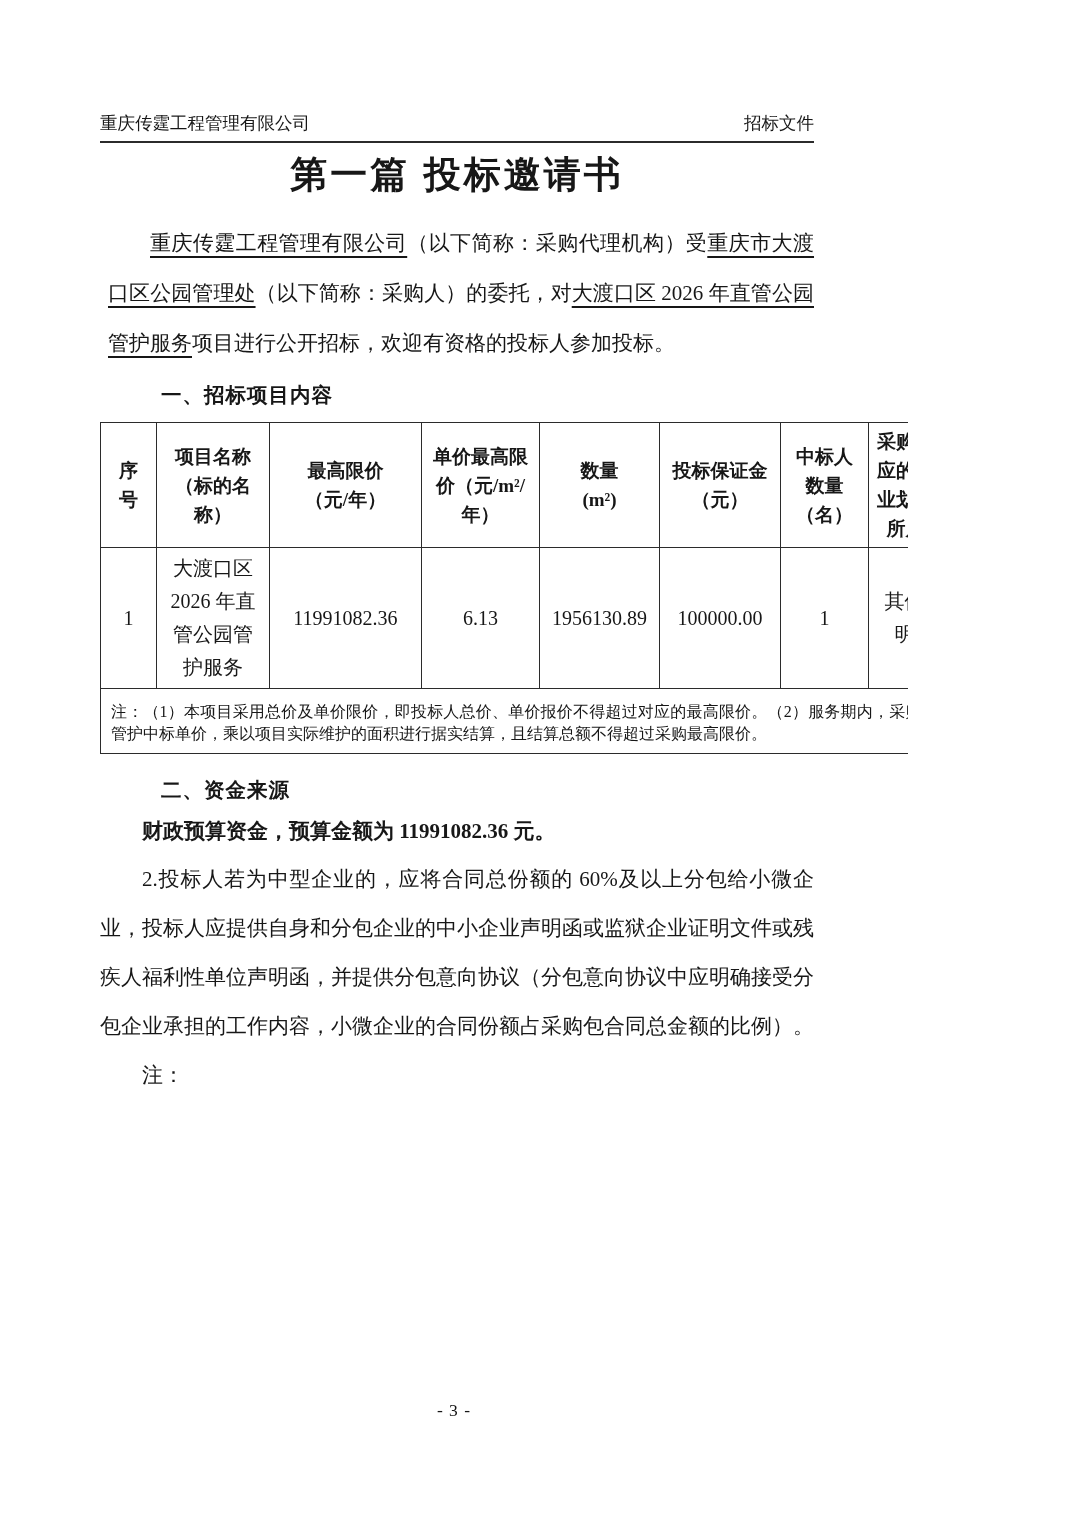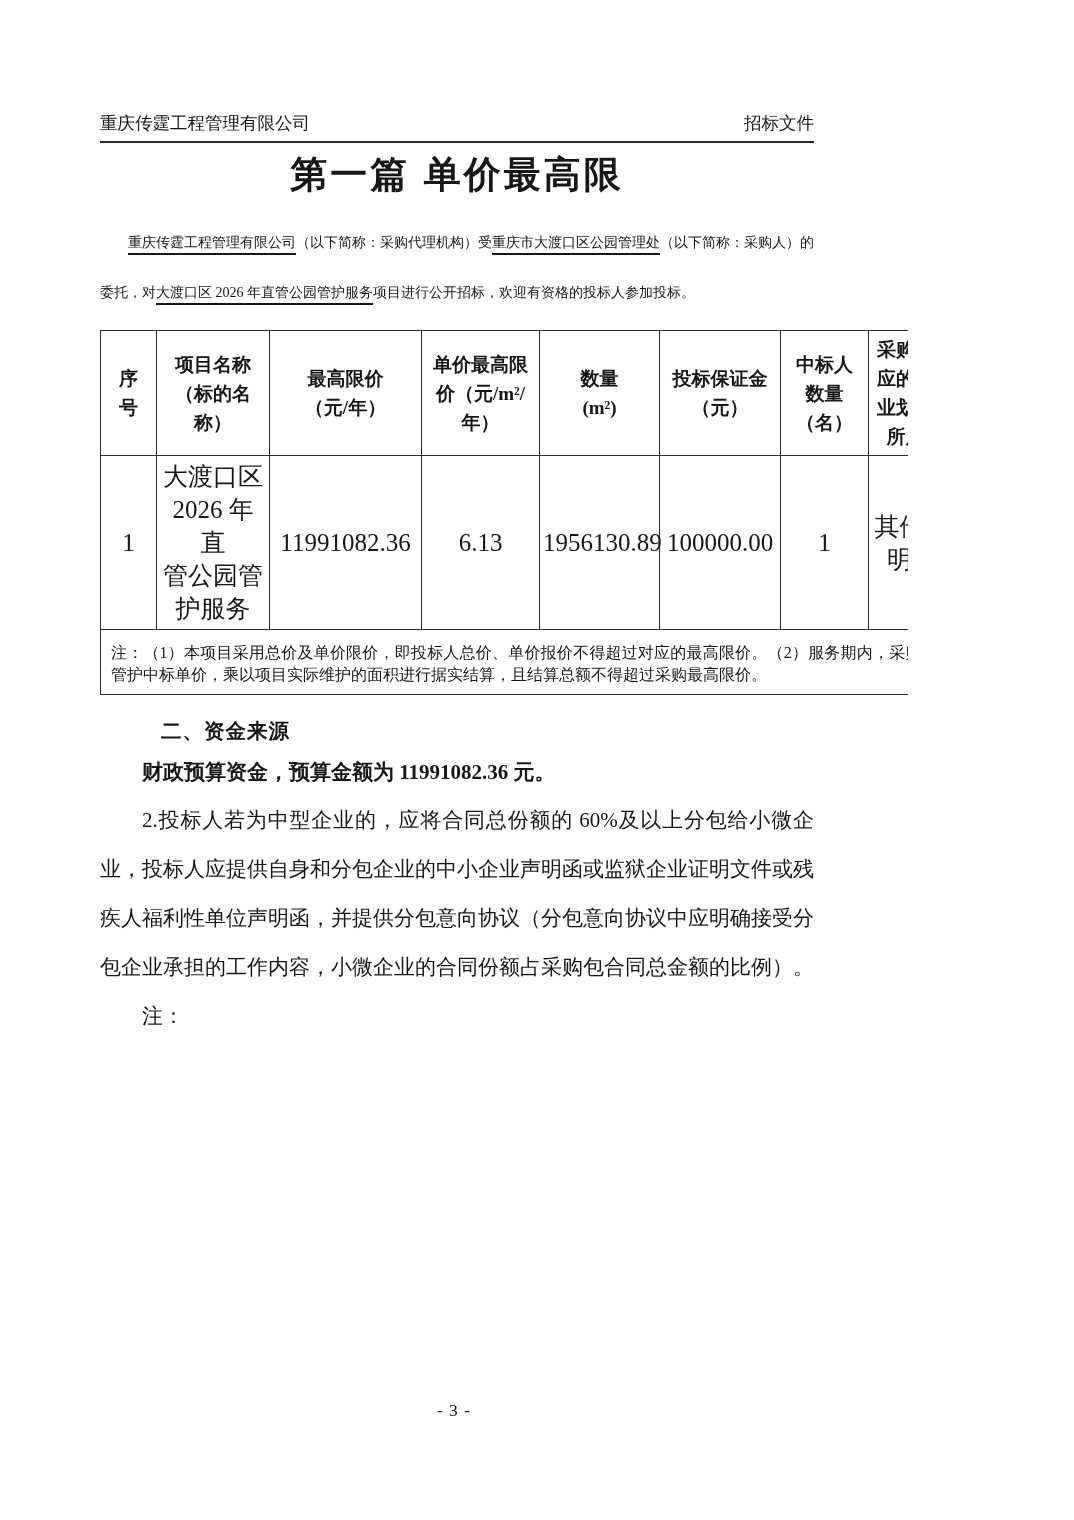--- a/index.html
+++ b/index.html
@@ -27,22 +27,22 @@
   .doc-title {
     margin: 9px 0 0 0;
     text-align: center;
     font-family: "Liberation Sans", "DejaVu Sans", sans-serif;
     font-weight: 700;
     font-size: 37px; line-height: 46px;
     letter-spacing: 3px;
   }
   
   .intro {
-    margin: 20px 0 0 0;
-    font-size: 14px; line-height: 50px;
+    margin: 20px 0 0 8px;
+    font-size: 21px; line-height: 50px;
     text-align: justify;
     text-indent: 2em;
   }
   .u {
     text-decoration: underline;
     text-decoration-thickness: 1.5px;
     text-underline-offset: 6px;
   }
   
   .sec-heading {
@@ -66,21 +66,21 @@
     text-align: center;
     vertical-align: middle;
     white-space: pre-line;
     padding: 4px 3px;
   }
   .project-table thead tr { height: 118px; }
   .project-table tbody tr.data-row { height: 112px; }
   .project-table th {
     font-size: 19px; font-weight: 700; line-height: 29px;
   }
-  .project-table td { font-size: 25px; line-height: 33px; }
+  .project-table td { font-size: 20px; line-height: 33px; }
   .project-table td.note-cell {
     text-align: left;
     white-space: normal;
     font-size: 16px; line-height: 22px;
     padding: 12px 10px 8px 10px;
     text-align: justify;
   }
   
   .body-para {
     margin: 0;
@@ -101,24 +101,25 @@
 </head>
 <body>
 
 <div class="page">
 
   <div class="doc-header">
     <span>重庆传霆工程管理有限公司</span>
     <span>招标文件</span>
   </div>
 
-  <h1 class="doc-title">第一篇 单价最高限</h1>
+  <h1 class="doc-title">第一篇 投标邀请书</h1>
 
   <p class="intro"><span class="u">重庆传霆工程管理有限公司</span><span>（以下简称：采购代理机构）受</span><span class="u">重庆市大渡口区公园管理处</span><span>（以下简称：采购人）的委托，对</span><span class="u">大渡口区 2026 年直管公园管护服务</span><span>项目进行公开招标，欢迎有资格的投标人参加投标。</span></p>
 
+  <div class="sec-heading h1">一、招标项目内容</div>
 
   <table class="project-table">
     <colgroup>
       <col style="width:56px">
         <col style="width:113px">
         <col style="width:152px">
         <col style="width:118px">
       <col style="width:120px">
         <col style="width:121px">
         <col style="width:88px">

